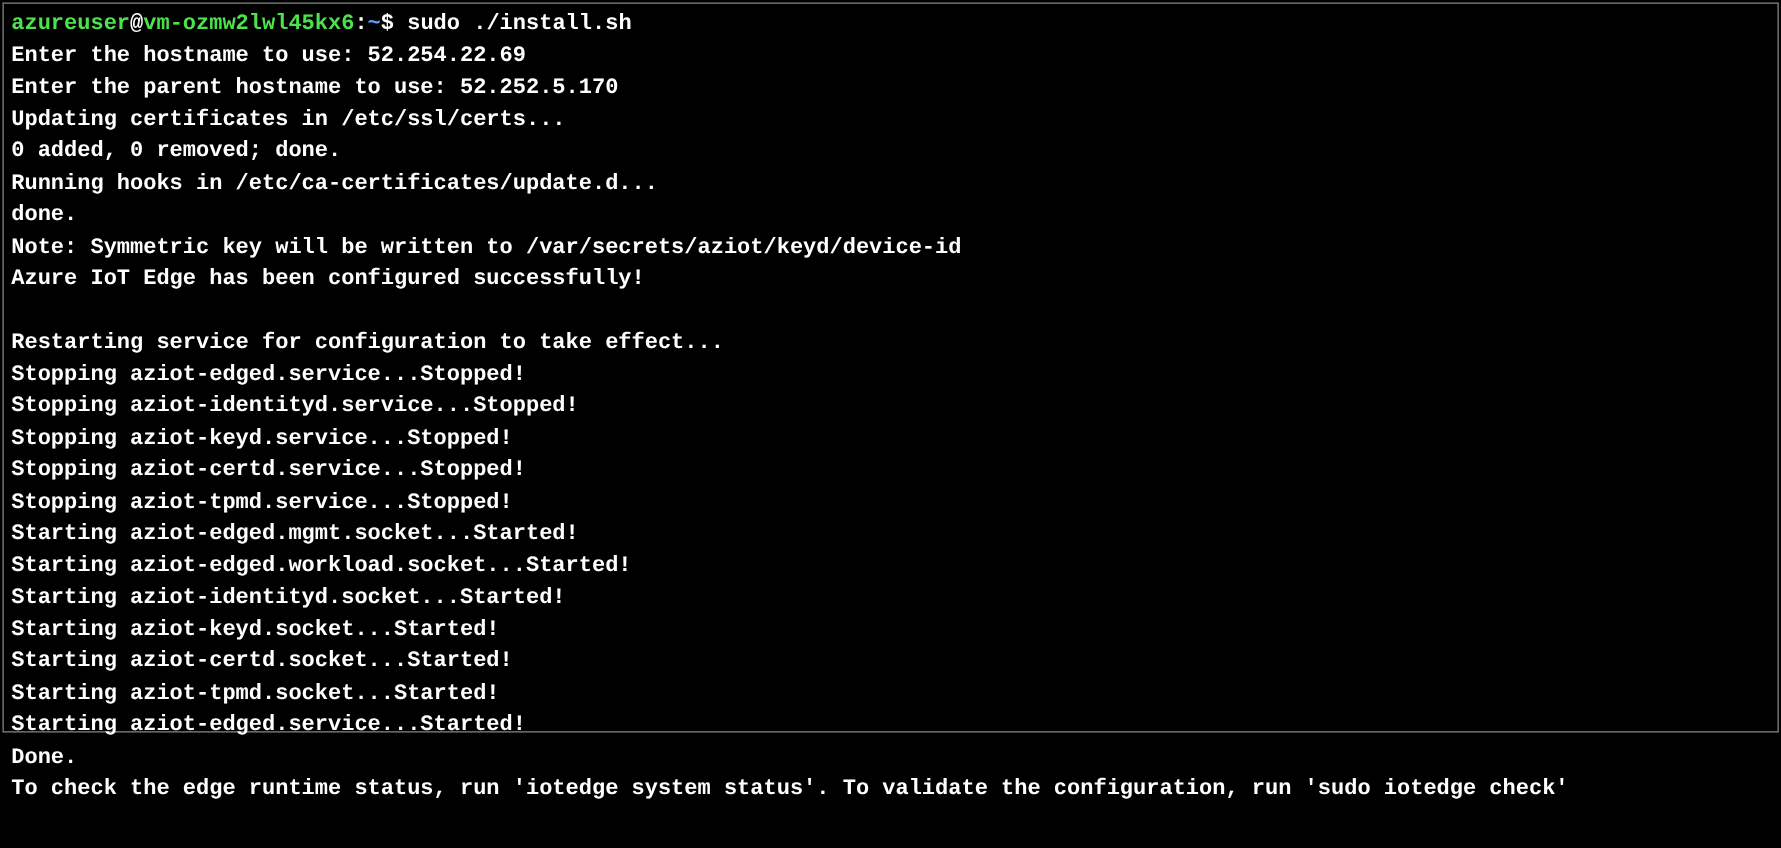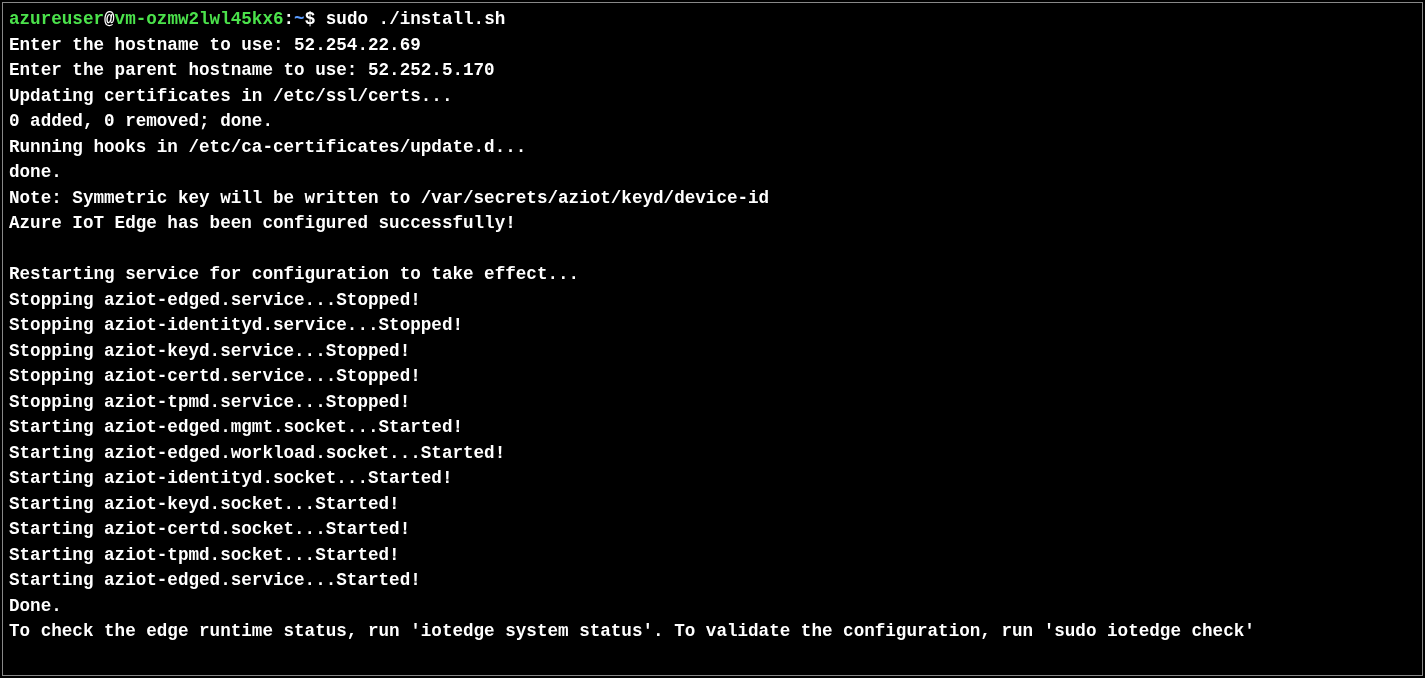--- a/index.html
+++ b/index.html
@@ -6,21 +6,21 @@
     margin: 0;
     padding: 0;
     width: 1425px;
     height: 678px;
     background: #000000;
     overflow: hidden;
   }
   .terminal {
     box-sizing: border-box;
     width: 1421px;
-    height: 674px;
+    height: 584px;
     margin: 2px;
     background: #000000;
     border: 1px solid #888;
     padding: 4px 6px;
     font-family: Consolas, "Liberation Mono", monospace;
     font-size: 17.6px;
     line-height: 25.5px;
     font-weight: bold;
     color: #ffffff;
     white-space: pre;

